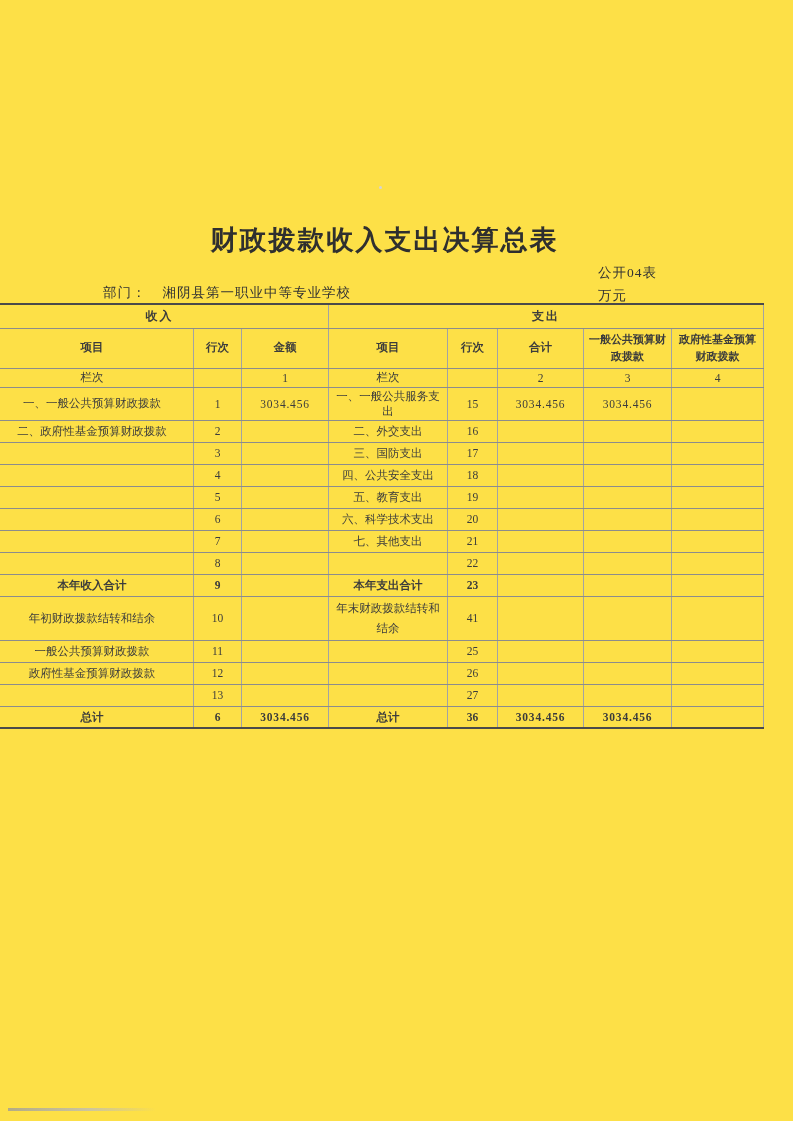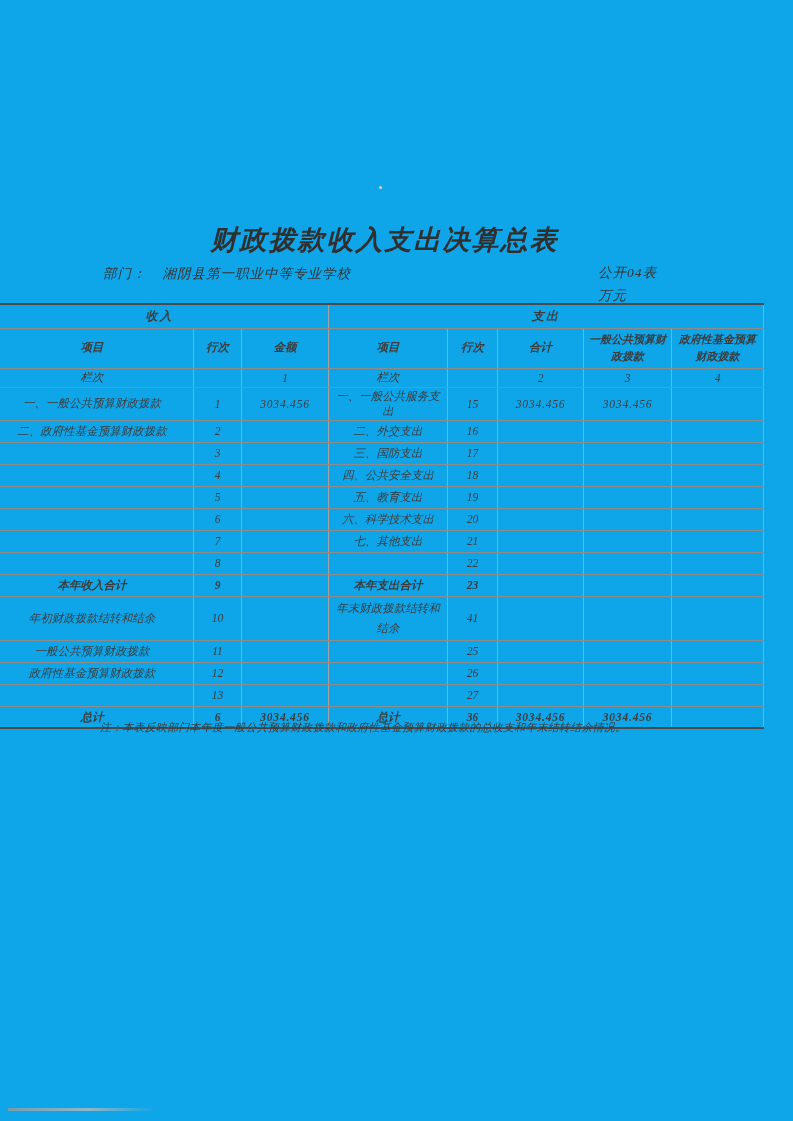--- a/index.html
+++ b/index.html
@@ -1,34 +1,33 @@
 <!DOCTYPE html>
 <html><head>
 <meta charset="utf-8">
 <style>
   html,body{margin:0;padding:0;background:#ffffff;}
   .page{
     position:relative;width:793px;height:1121px;overflow:hidden;
-    background:#0ea5e9;
+    background:#fde047;
     font-family:"Liberation Serif","DejaVu Serif",serif;
     color:#3c3c3c;
-    font-style:italic;
   }
   .title{
     position:absolute;top:222px;left:0;width:100%;text-align:center;
     transform:translateX(-12px);
     font-family:"Liberation Sans","DejaVu Sans",sans-serif;
     font-weight:bold;font-size:27px;letter-spacing:2px;color:#2f2f2f;
   }
   .form-meta{
     position:absolute;left:598px;top:261px;font-size:13.5px;line-height:23px;color:#333;
     letter-spacing:1px;
   }
   .dept-row{
-    position:absolute;left:103px;top:265px;font-size:13.5px;color:#333;letter-spacing:1px;
+    position:absolute;left:103px;top:284px;font-size:13.5px;color:#333;letter-spacing:1px;
   }
   .dept-row .dept-value{margin-left:16px;}
 
   table.fiscal{
     position:absolute;left:-10px;top:303px;width:773px;
     border-collapse:collapse;table-layout:fixed;
     border-top:2.4px solid #4a4a4a;
     border-bottom:2.4px solid #4a4a4a;
     border-right:1.4px solid #6e6e6e;
     border-left:1.4px solid #6e6e6e;
@@ -253,18 +252,17 @@
         <td class="num">3034.456</td>
         <td>总计</td>
         <td>36</td>
         <td class="num">3034.456</td>
         <td class="num">3034.456</td>
         <td class="num"></td>
       </tr>
     </tbody>
   </table>
 
-  <div class="note">注：本表反映部门本年度一般公共预算财政拨款和政府性基金预算财政拨款的总收支和年末结转结余情况。</div>
 
   <div class="dot-artifact"></div>
   <div class="scanline-artifact"></div>
 
 </div>
 
 </body></html>

